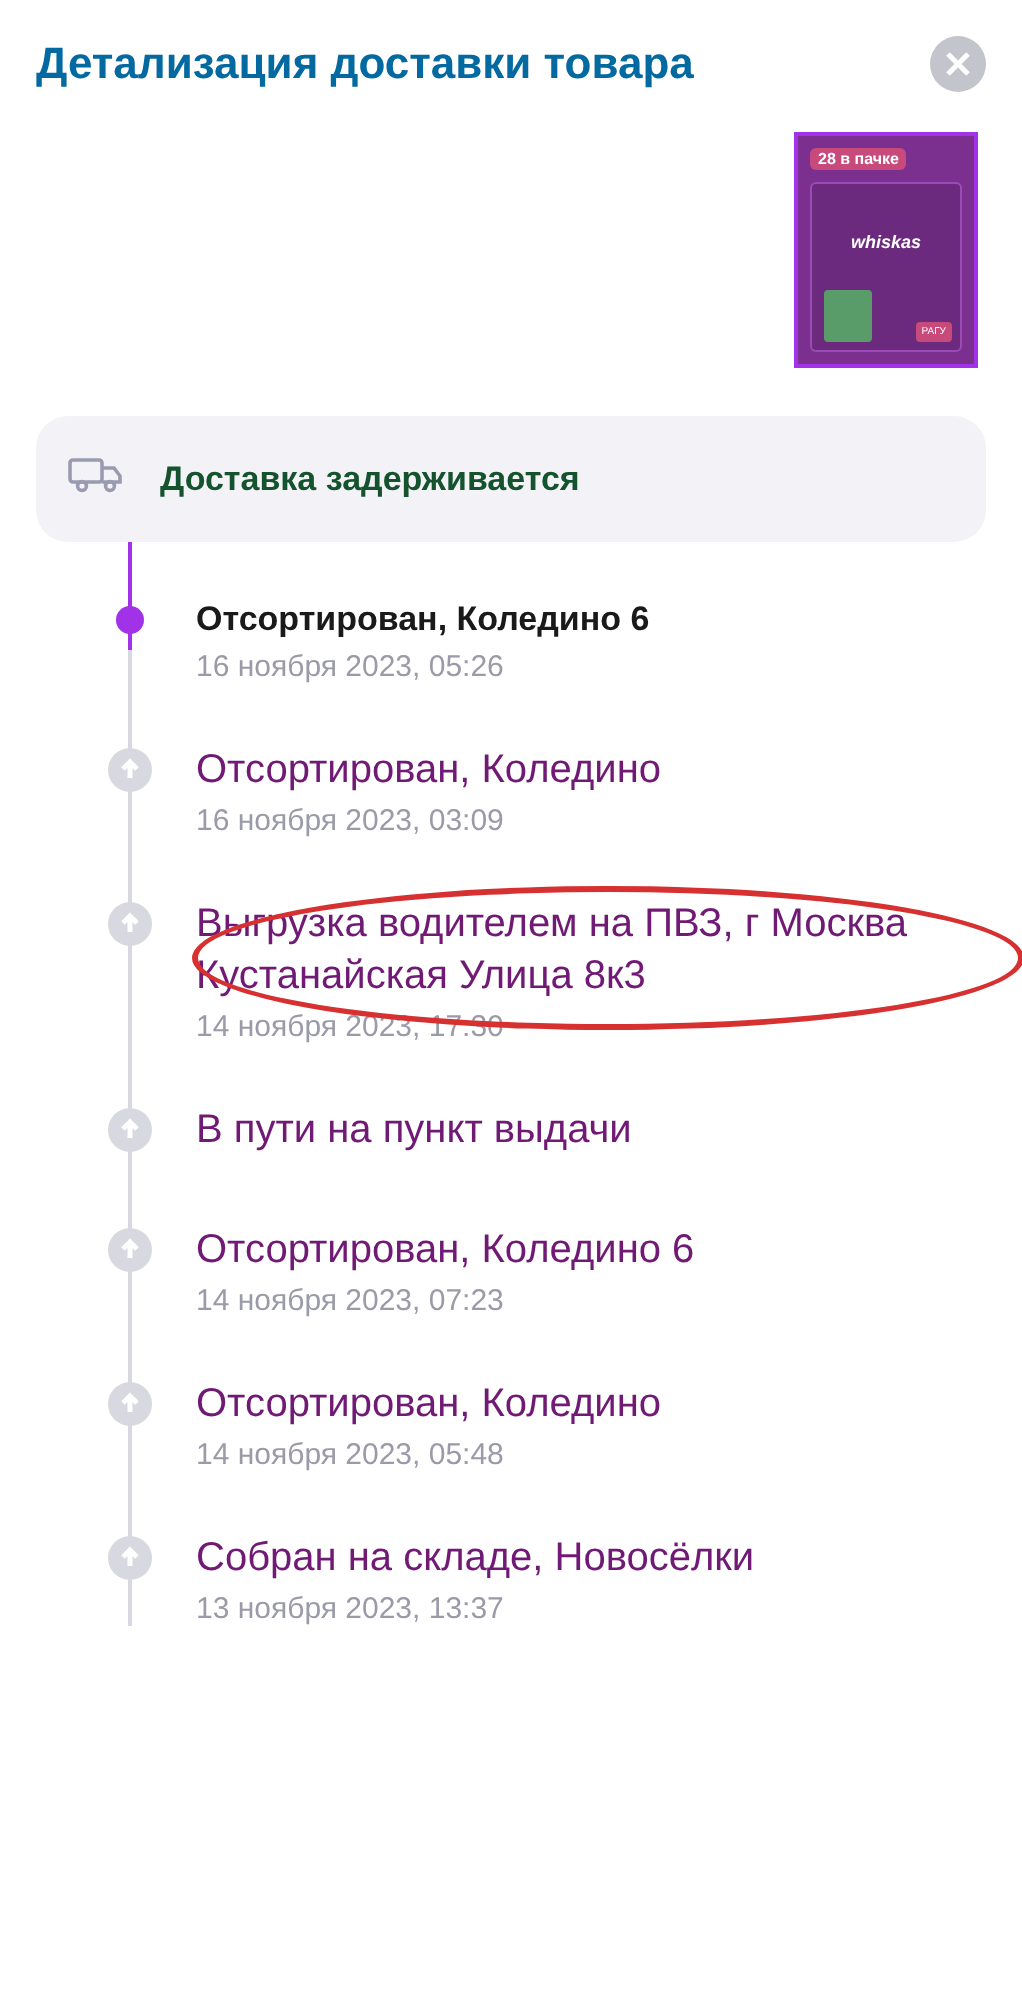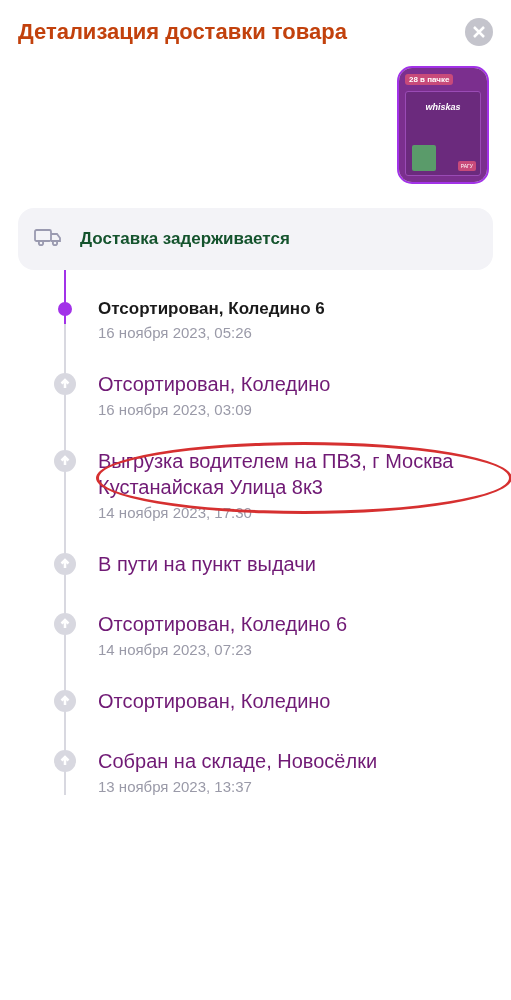--- a/index.html
+++ b/index.html
@@ -1,28 +1,28 @@
 <!DOCTYPE html>
 <html><head>
 <meta charset="utf-8">
 <style>
 * { box-sizing: border-box; margin: 0; padding: 0; }
 body { font-family: -apple-system, BlinkMacSystemFont, 'Segoe UI', Arial, sans-serif; background: #fff; width: 511px; }
 .container { padding: 18px 18px 0 18px; }
 .header { display: flex; align-items: center; justify-content: space-between; margin-bottom: 20px; }
-.title { font-size: 22px; font-weight: 700; color: #c2410c; }
+.title { font-size: 22px; font-weight: 700; color: #0369a1; }
 .close-btn { width: 28px; height: 28px; border-radius: 50%; background: #c4c4cc; display: flex; align-items: center; justify-content: center; cursor: pointer; }
 .close-btn svg { width: 14px; height: 14px; stroke: #fff; stroke-width: 2.5; }
 .products { display: flex; gap: 10px; justify-content: flex-end; margin-bottom: 24px; padding-right: 4px; }
-.product-card { width: 92px; height: 118px; border-radius: 15px; background: #22c55e; overflow: hidden; }
+.product-card { width: 92px; height: 118px; border-radius: 0; background: #22c55e; overflow: hidden; }
 .product-card.active { border: 2px solid #a232e8; position: relative; }
 .product-image { width: 100%; height: 100%; background: #7b2f8e; padding: 6px; display: flex; flex-direction: column; }
 .product-badge { background: #c84a7a; color: #fff; font-size: 8px; padding: 1px 4px; border-radius: 3px; align-self: flex-start; font-weight: 600; }
 .product-box { flex: 1; margin-top: 6px; background: #6b2a7d; border: 1px solid #9a4bb5; border-radius: 3px; display: flex; align-items: center; justify-content: center; position: relative; }
-.product-logo { color: #fff; font-size: 9px; font-style: italic; font-weight: 700; position: absolute; top: 10px; }
+.product-logo { color: #fff; font-size: 9px; font-style: italic; font-weight: 700; position: absolute; top: 24px; }
 .product-thumb { width: 24px; height: 26px; background: #5a9b6a; border-radius: 2px; position: absolute; bottom: 4px; left: 6px; }
 .product-label { position: absolute; bottom: 4px; right: 4px; background: #c84a7a; color: #fff; font-size: 5px; padding: 2px 3px; border-radius: 2px; }
 .status-banner { background: #f3f3f7; border-radius: 16px; padding: 18px 16px; display: flex; align-items: center; gap: 18px; margin-bottom: 0; }
 .truck-icon { flex-shrink: 0; }
 .truck-icon svg { width: 28px; height: 22px; stroke: #9a9ab0; fill: none; stroke-width: 1.8; }
 .status-text { font-size: 17px; font-weight: 700; color: #14532d; text-align: center; }
 .timeline { padding-left: 36px; position: relative; padding-top: 28px; }
 .timeline-line { position: absolute; left: 46px; top: 0; width: 2px; background: #d8d8e0; height: 100%; }
 .timeline-line-purple { position: absolute; left: 46px; top: 0; width: 2px; background: #a232e8; height: 54px; }
 .timeline-item { display: flex; gap: 22px; margin-bottom: 30px; position: relative; justify-content: space-between; }
@@ -130,20 +130,21 @@
           </div>
         </div>
         <div class="timeline-item">
           <div class="timeline-marker">
             <svg viewBox="0 0 12 12">
               <path d="M6 10 L6 2 M2.5 5.5 L6 2 L9.5 5.5"></path>
             </svg>
           </div>
           <div class="timeline-content">
             <div class="timeline-status">Отсортирован, Коледино</div>
+            <div class="timeline-date">14 ноября 2023, 05:48</div>
           </div>
         </div>
         <div class="timeline-item">
           <div class="timeline-marker">
             <svg viewBox="0 0 12 12">
               <path d="M6 10 L6 2 M2.5 5.5 L6 2 L9.5 5.5"></path>
             </svg>
           </div>
           <div class="timeline-content">
             <div class="timeline-status">Собран на складе, Новосёлки</div>

